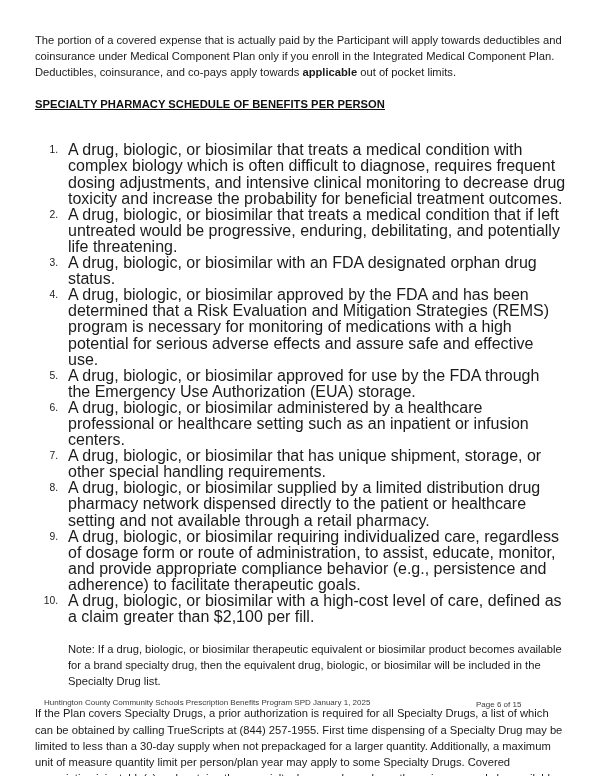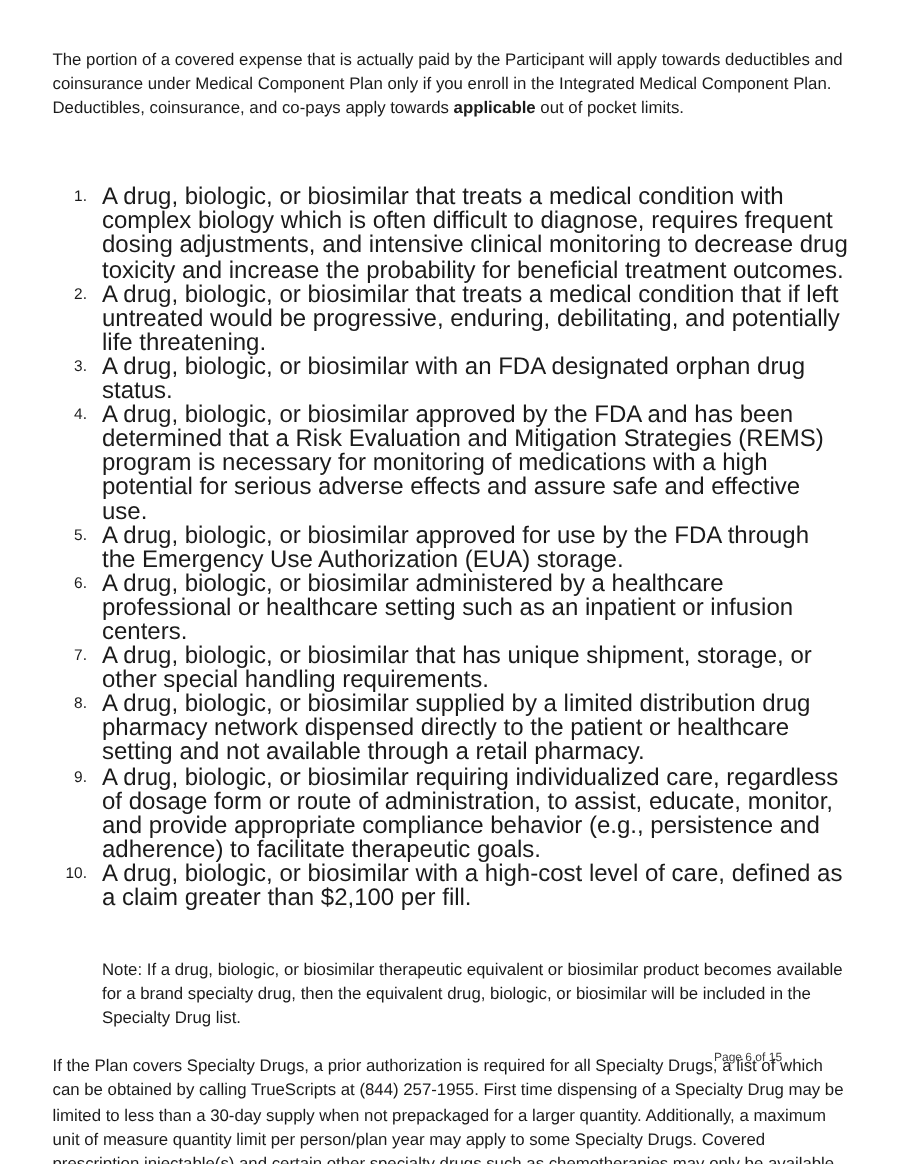--- a/index.html
+++ b/index.html
@@ -82,21 +82,20 @@
     text-align: right;
     font-size: 10.3px;
     color: #1b1b1b;
   }
 
   .note-block {
     padding-left: 33px;
     font-size: 11.2px;
     line-height: 16.1px;
     color: #1b1b1b;
-    margin-top: 16px;
   }
 
   .footer {
     position: absolute;
     left: 35px;
     top: 697px;
     width: 531px;
     height: 16px;
   }
 
@@ -122,20 +121,21 @@
 <body>
 
 <div class="page">
 
   <div class="content">
 
     <p class="para"><span>The portion of a covered expense that is actually paid by the Participant will apply towards deductibles and coinsurance under Medical Component Plan only if you enroll in the Integrated Medical Component Plan.  Deductibles, coinsurance, and co-pays apply towards </span><b class="bold-inline">applicable</b><span> out of pocket limits.</span></p>
 
     <div class="spacer-md"></div>
 
+    <p class="heading-wrap"><span class="heading">SPECIALTY PHARMACY SCHEDULE OF BENEFITS PER PERSON</span></p>
 
     <div class="spacer-md"></div>
 
 
     <div class="spacer-lg"></div>
 
     <ol class="speclist">
       <li>A drug, biologic, or biosimilar that treats a medical condition with complex biology which is often difficult to diagnose, requires frequent dosing adjustments, and intensive clinical monitoring to decrease drug toxicity and increase the probability for beneficial treatment outcomes.</li>
       <li>A drug, biologic, or biosimilar that treats a medical condition that if left untreated would be progressive, enduring, debilitating, and potentially life threatening.</li>
       <li>A drug, biologic, or biosimilar with an FDA designated orphan drug status.</li>
@@ -152,16 +152,17 @@
 
     <div class="note-block">Note:  If a drug, biologic, or biosimilar therapeutic equivalent or biosimilar product becomes available for a brand specialty drug, then the equivalent drug, biologic, or biosimilar will be included in the Specialty Drug list.</div>
 
     <div class="spacer-lg"></div>
 
     <p class="para">If the Plan covers Specialty Drugs, a prior authorization is required for all Specialty Drugs, a list of which can be obtained by calling TrueScripts at (844) 257-1955.  First time dispensing of a Specialty Drug may be limited to less than a 30-day supply when not prepackaged for a larger quantity.  Additionally, a maximum unit of measure quantity limit per person/plan year may apply to some Specialty Drugs.  Covered prescription injectable(s) and certain other specialty drugs such as chemotherapies may only be available through a designated specialty pharmacy.  Specialty Drugs are categorized into the above Copay Tiers under Schedule of</p>
 
   </div>
 
   <div class="footer">
+    <div class="footer-left">Huntington County Community Schools Prescription Benefits Program SPD January 1, 2025</div>
     <div class="footer-right">Page  6 of 15</div>
   </div>
 
 </div>
 
 </body></html>

